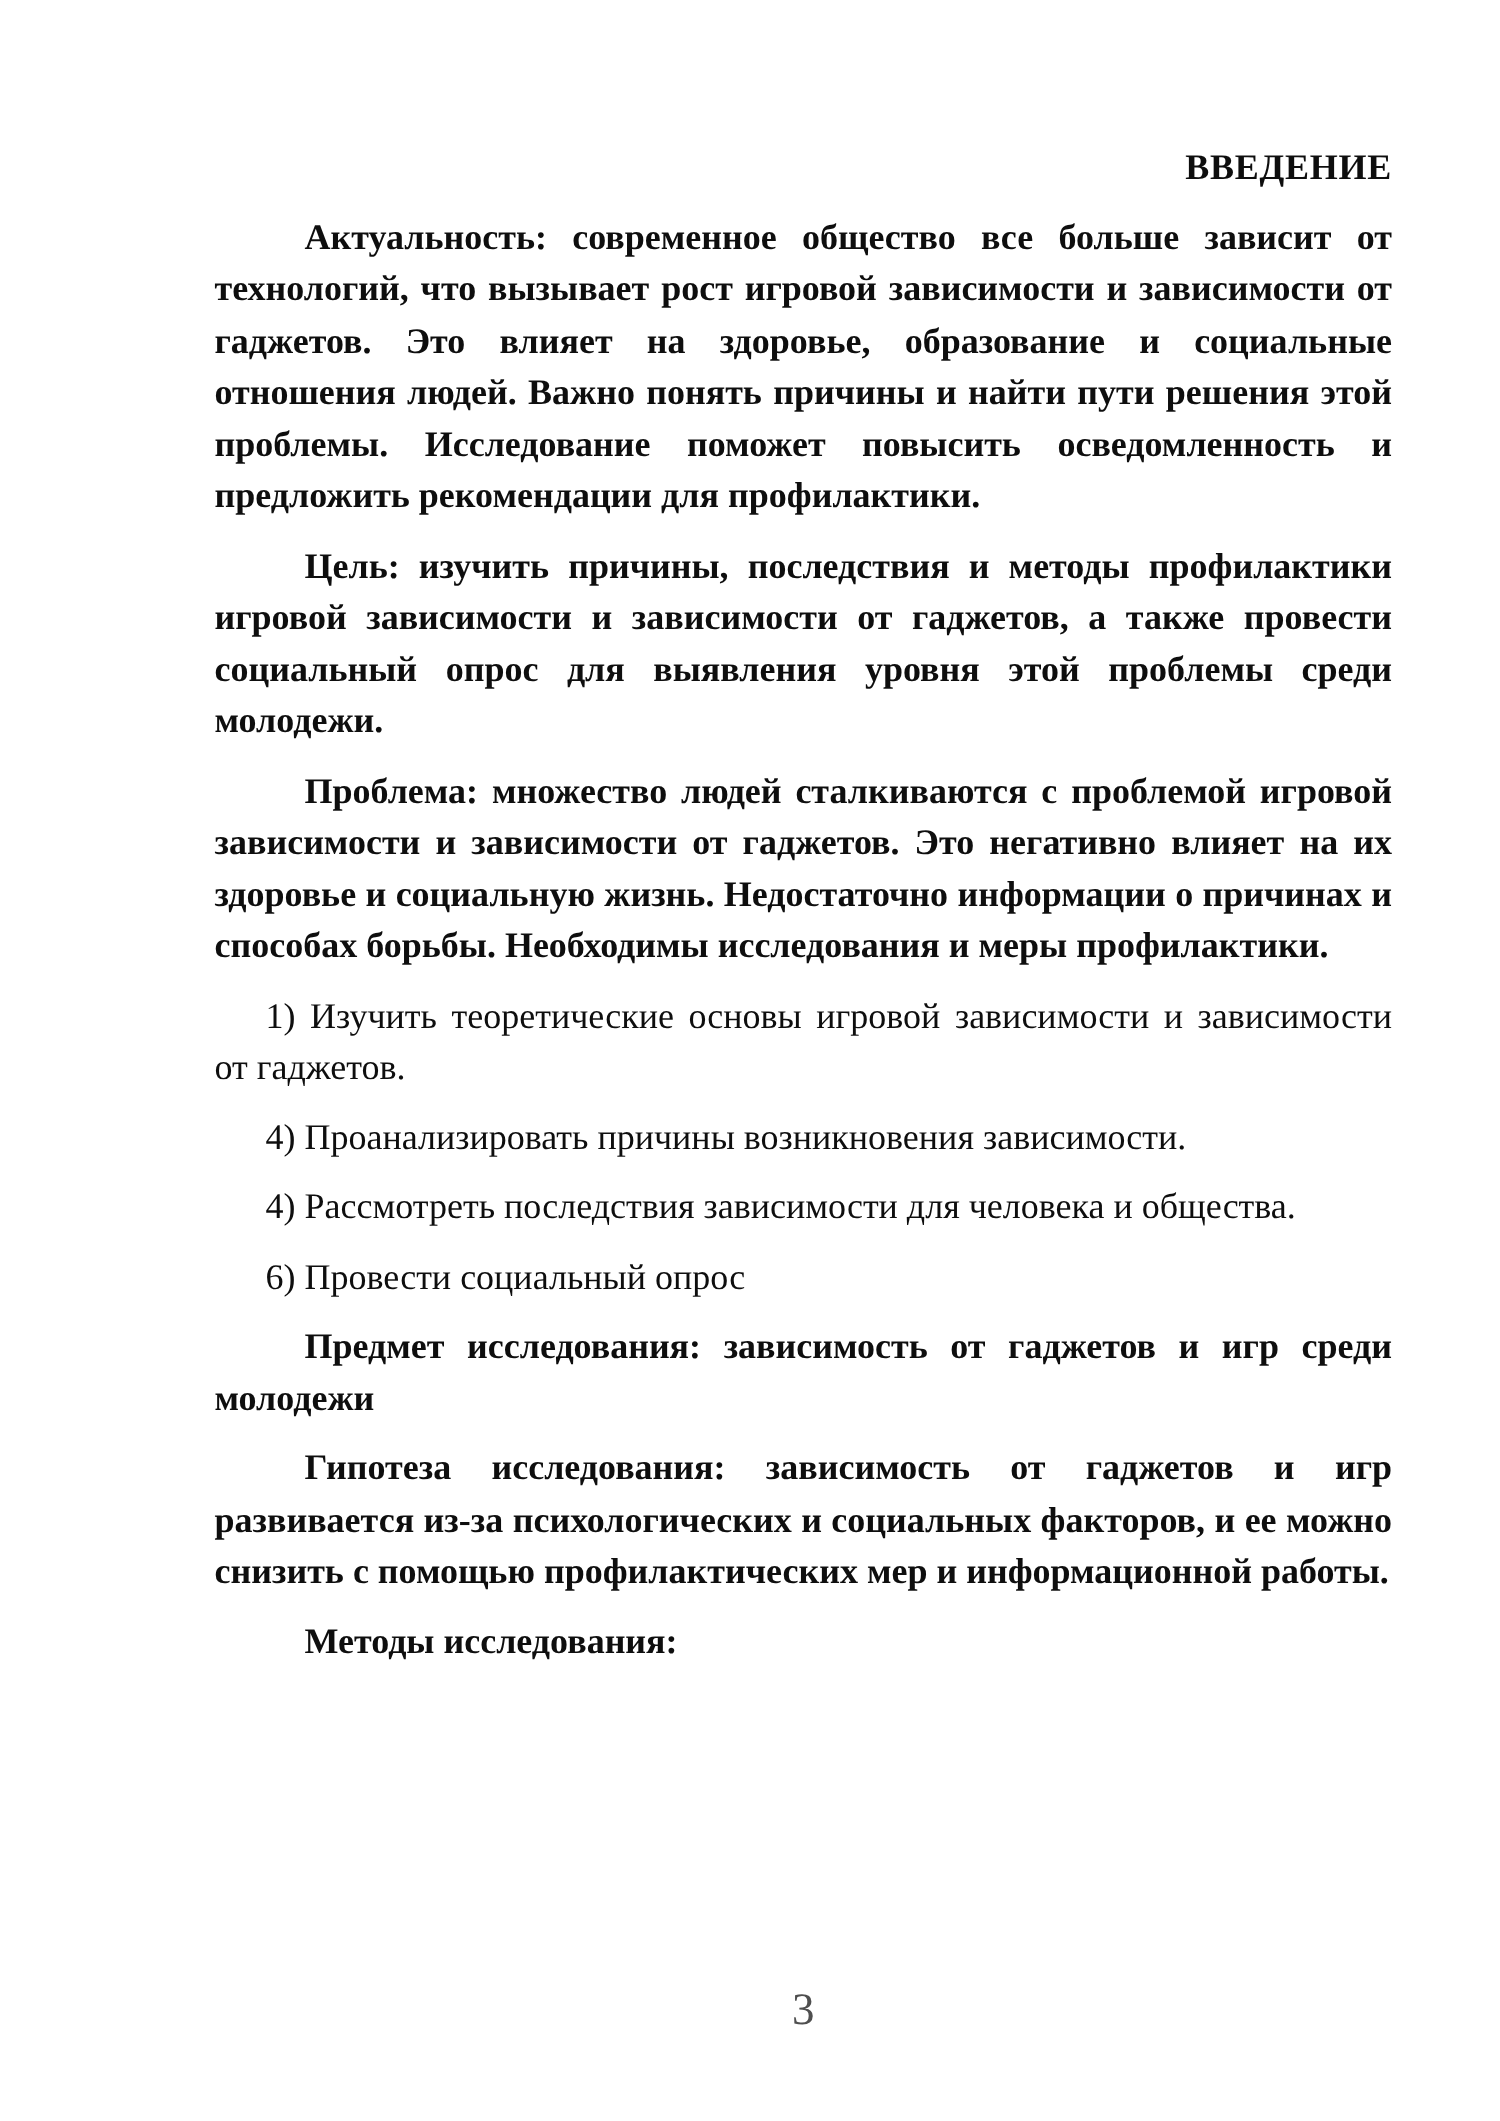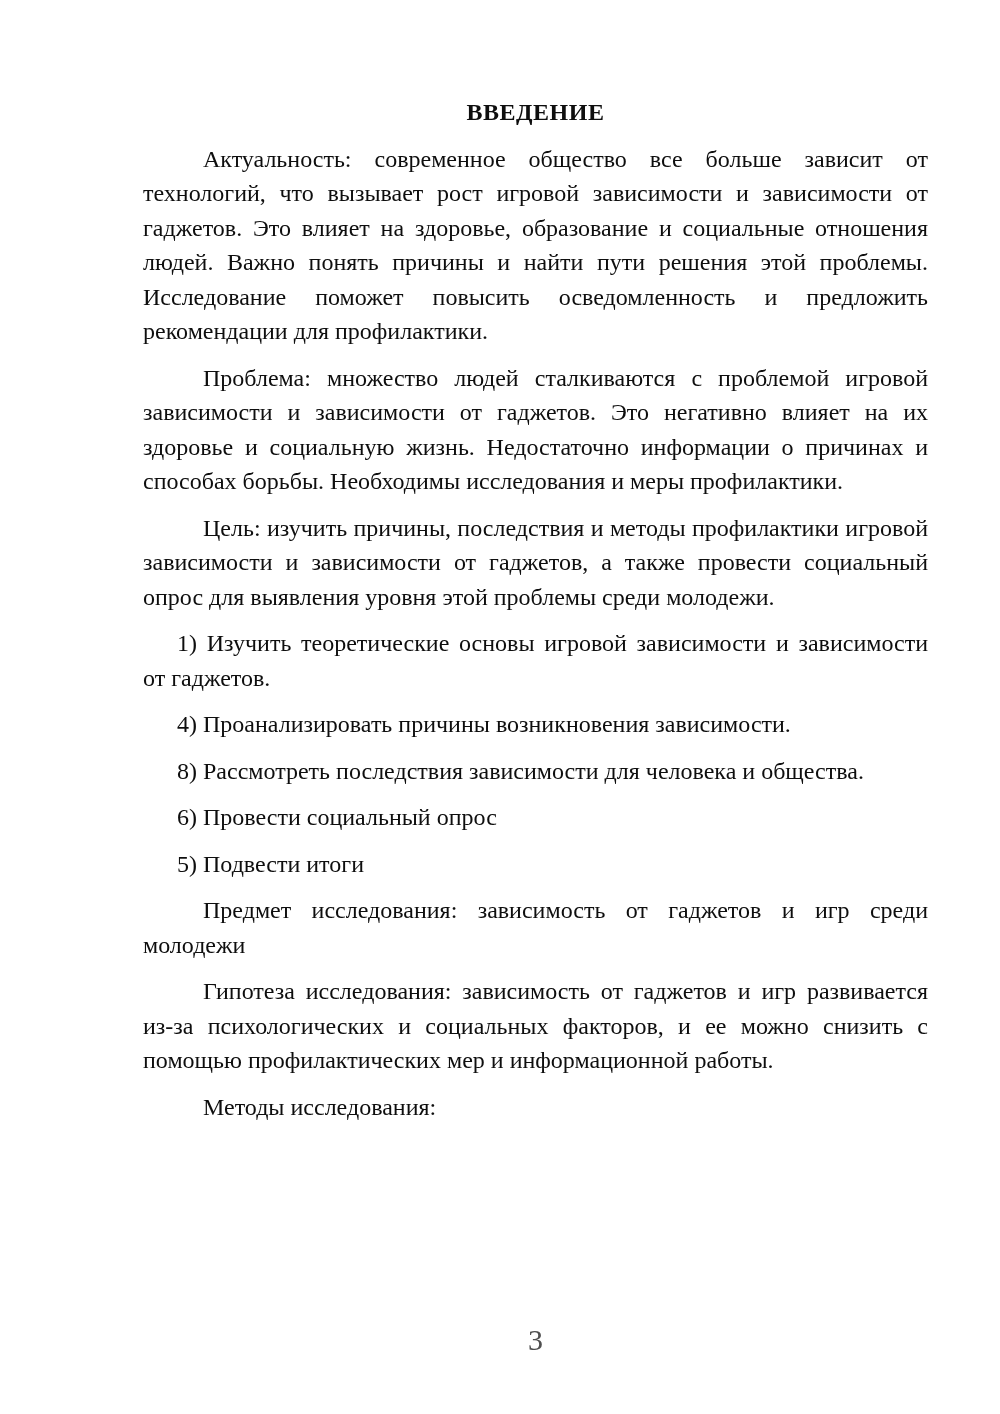--- a/index.html
+++ b/index.html
@@ -16,28 +16,29 @@
     padding: 95px 72px 0 143px;
     font-family: "Liberation Serif", "DejaVu Serif", serif;
     font-size: 24px;
     line-height: 34.5px;
     color: #0e0e0e;
     overflow: hidden;
   }
   .doc-title {
     font-size: 24px;
     font-weight: bold;
-    text-align: center;
+    text-align: right;
     margin: 0 0 12px 0;
     letter-spacing: 0.5px;
   }
   .para {
     margin: 0 0 12px 0;
     text-indent: 60px;
     text-align: justify;
+    font-weight: bold;
   }
   .list-item {
     margin: 10px 0 12px 0;
     text-indent: 34px;
     text-align: justify;
   }
   .page-number {
     position: absolute;
     left: 143px;
     top: 1322px;
@@ -50,34 +51,33 @@
 </style>
 </head>
 <body>
 
 <div class="page">
 
   <h1 class="doc-title">ВВЕДЕНИЕ</h1>
 
   <p class="para">Актуальность: современное общество все больше зависит от технологий, что вызывает рост игровой зависимости и зависимости от гаджетов. Это влияет на здоровье, образование и социальные отношения людей. Важно понять причины и найти пути решения этой проблемы. Исследование поможет повысить осведомленность и предложить рекомендации для профилактики.</p>
 
+  <p class="para">Цель: изучить причины, последствия и методы профилактики игровой зависимости и зависимости от гаджетов, а также провести социальный опрос для выявления уровня этой проблемы среди молодежи.</p>
+
   <p class="para">Проблема: множество людей сталкиваются с проблемой игровой зависимости и зависимости от гаджетов. Это негативно влияет на их здоровье и социальную жизнь. Недостаточно информации о причинах и способах борьбы. Необходимы исследования и меры профилактики.</p>
-
-  <p class="para">Цель: изучить причины, последствия и методы профилактики игровой зависимости и зависимости от гаджетов, а также провести социальный опрос для выявления уровня этой проблемы среди молодежи.</p>
 
 
   <p class="list-item">1) Изучить теоретические основы игровой зависимости и зависимости от гаджетов.</p>
 
   <p class="list-item">4) Проанализировать причины возникновения зависимости.</p>
 
-  <p class="list-item">8) Рассмотреть последствия зависимости для человека и общества.</p>
+  <p class="list-item">4) Рассмотреть последствия зависимости для человека и общества.</p>
 
   <p class="list-item">6) Провести социальный опрос</p>
 
-  <p class="list-item">5) Подвести итоги</p>
 
 
   <p class="para">Предмет исследования: зависимость от гаджетов и игр среди молодежи</p>
 
   <p class="para">Гипотеза исследования: зависимость от гаджетов и игр развивается из-за психологических и социальных факторов, и ее можно снизить с помощью профилактических мер и информационной работы.</p>
 
   <p class="para">Методы исследования:</p>
 
   <div class="page-number">3</div>
 

